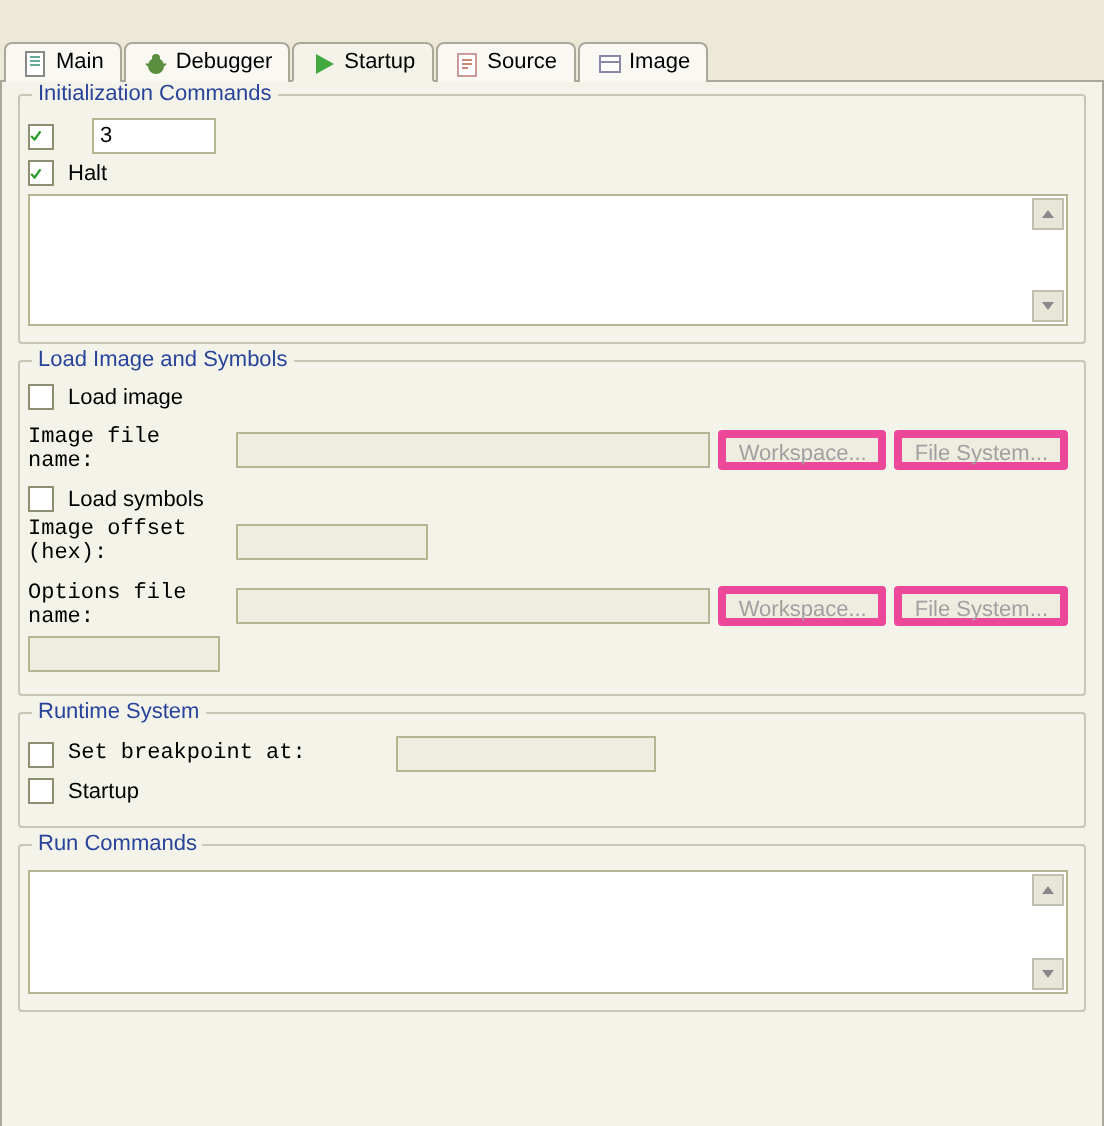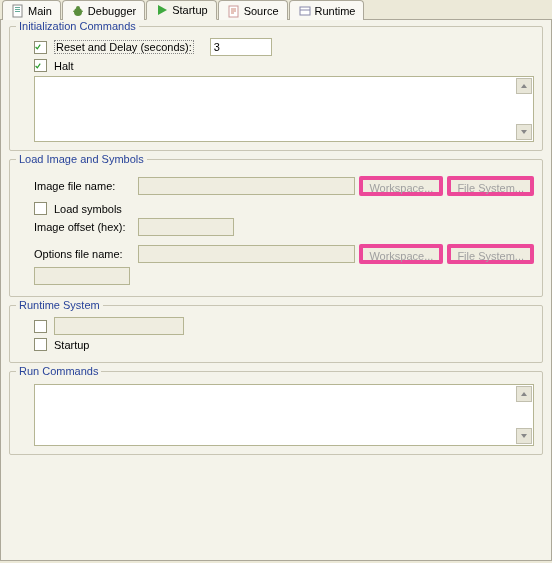--- a/index.html
+++ b/index.html
@@ -10,51 +10,52 @@
   width: 552px;
   height: 563px;
 }
 .tabs {
   display: flex;
   background: #ece9d8;
   padding: 0 2px;
 }
 .tab {
   display: flex;
-  align-items: center;
+  align-items: flex-start;
   gap: 3px;
   padding: 3px 8px;
   border: 1px solid #aca899;
   border-bottom: none;
   border-radius: 4px 4px 0 0;
   background: #f9f8f3;
   margin-right: 1px;
   cursor: pointer;
   height: 20px;
+  margin-top: 21px;
 }
 .tab.active {
   background: #f4f3ea;
   border-bottom: 1px solid #f4f3ea;
   margin-bottom: -1px;
   z-index: 2;
   position: relative;
 }
 .tab .icon { width: 14px; height: 14px; display:inline-block; }
 .content {
   background: #f4f3ea;
   border: 1px solid #aca899;
   border-top: 1px solid #aca899;
   margin-top: -1px;
   padding: 6px 8px;
   height: 542px;
 }
 .group {
   border: 1px solid #c8c5b4;
   border-radius: 2px;
-  padding: 8px 8px 8px 24px;
+  padding: 8px 8px 8px 4px;
   margin-bottom: 8px;
   position: relative;
 }
 .group-title {
   position: absolute;
   top: -7px;
   left: 6px;
   background: #f4f3ea;
   padding: 0 3px;
   color: #3b5998;
@@ -116,21 +117,21 @@
 button.btn {
   background: #efede0;
   border: 4px solid #ec4899;
   border-radius: 2px;
   padding: 2px 6px;
   height: 20px;
   font-size: 11px;
   color: #a0a0a0;
   cursor: pointer;
 }
-.lbl { padding-right: 4px; }
+.lbl { padding-right: 4px; font-family: Liberation Mono, monospace; }
 .dotted { border: 1px dotted #888; padding: 0 1px; }
 </style>
 </head>
 <body>
 
 <div class="tabs">
   <div class="tab">
     <span class="icon"><svg viewBox="0 0 14 14">
           <rect x="2" y="1" width="9" height="12" fill="#fff" stroke="#888"></rect>
           <rect x="4" y="3" width="5" height="1" fill="#6a9"></rect>
@@ -159,35 +160,34 @@
           <rect x="2" y="2" width="9" height="11" fill="#fff" stroke="#c99"></rect>
           <path d="M4 5h5M4 7h5M4 9h3" stroke="#c87" stroke-width="1"></path>
         </svg></span>
     <span>Source</span>
   </div>
   <div class="tab">
     <span class="icon"><svg viewBox="0 0 14 14">
           <rect x="2" y="3" width="10" height="8" fill="#fff" stroke="#88a"></rect>
           <line x1="2" y1="6" x2="12" y2="6" stroke="#88a"></line>
         </svg></span>
-    <span>Runtime</span>
+    <span>Image</span>
   </div>
 </div>
 
 <div class="content">
 
   <div class="group">
     <span class="group-title">Initialization Commands</span>
     <div class="row">
       <span class="checkbox checked">
           <svg viewBox="0 0 10 10">
             <path d="M1 5 L4 8 L9 1" stroke="#2a9b2a" stroke-width="2" fill="none"></path>
           </svg>
         </span>
-      <span class="dotted">Reset and Delay (seconds):</span>
       <span style="width:8px"></span>
       <input class="text" style="width: 62px;" value="3">
     </div>
     <div class="row">
       <span class="checkbox checked">
           <svg viewBox="0 0 10 10">
             <path d="M1 5 L4 8 L9 1" stroke="#2a9b2a" stroke-width="2" fill="none"></path>
           </svg>
         </span>
       <span>Halt</span>
@@ -201,20 +201,24 @@
       <div class="scroll-btn down">
           <svg viewBox="0 0 8 8">
             <polygon points="1,2 7,2 4,6" fill="#888"></polygon>
           </svg>
         </div>
     </div>
   </div>
 
   <div class="group">
     <span class="group-title">Load Image and Symbols</span>
+    <div class="row">
+      <span class="checkbox"></span>
+      <span>Load image</span>
+    </div>
     <div class="row" style="margin-top:8px">
       <span class="lbl" style="width:100px">Image file name:</span>
       <input class="text disabled" disabled="" style="flex: 1 1 0%;" value="">
       <button class="btn" disabled="">Workspace...</button>
       <button class="btn" disabled="">File System...</button>
     </div>
     <div class="row" style="margin-top:6px">
       <span class="checkbox"></span>
       <span>Load symbols</span>
     </div>
@@ -230,20 +234,21 @@
     </div>
     <div class="row">
       <input class="text disabled" disabled="" style="width: 96px;" value="">
     </div>
   </div>
 
   <div class="group">
     <span class="group-title">Runtime System</span>
     <div class="row">
       <span class="checkbox"></span>
+      <span class="lbl" style="width:160px">Set breakpoint at:</span>
       <input class="text disabled" disabled="" style="width: 130px;" value="">
     </div>
     <div class="row">
       <span class="checkbox"></span>
       <span>Startup</span>
     </div>
   </div>
 
   <div class="group" style="margin-bottom:0">
     <span class="group-title">Run Commands</span>

